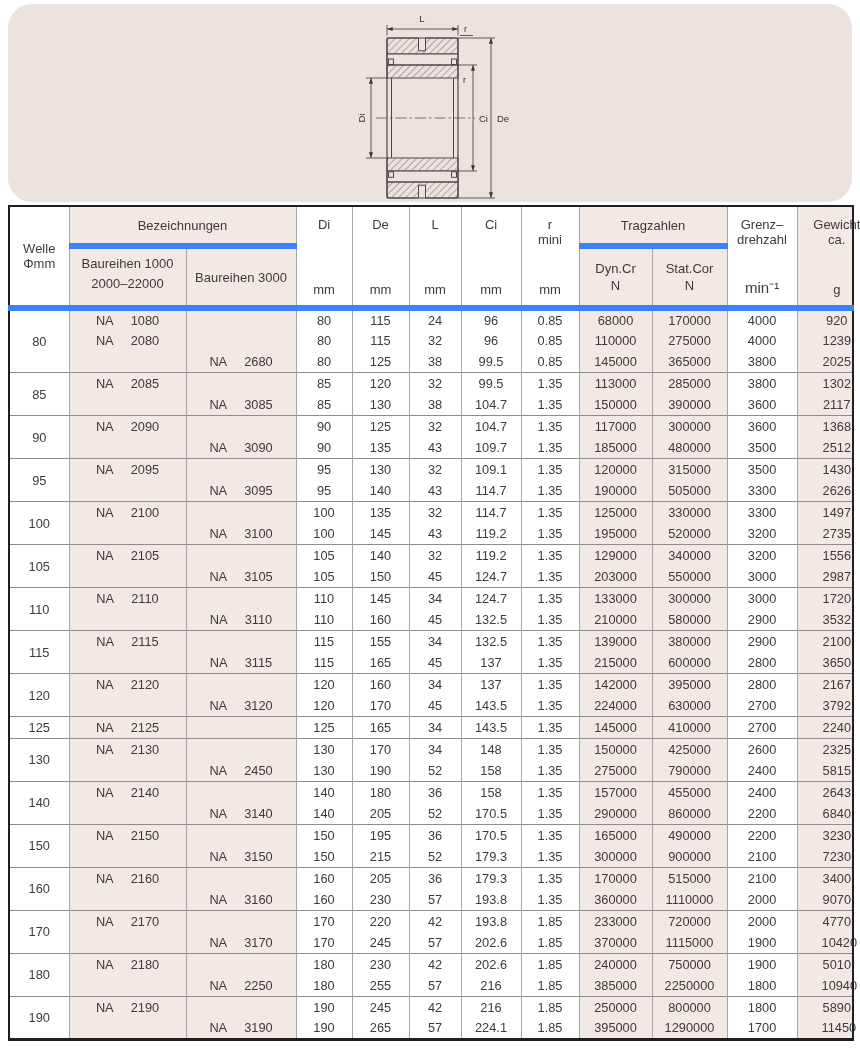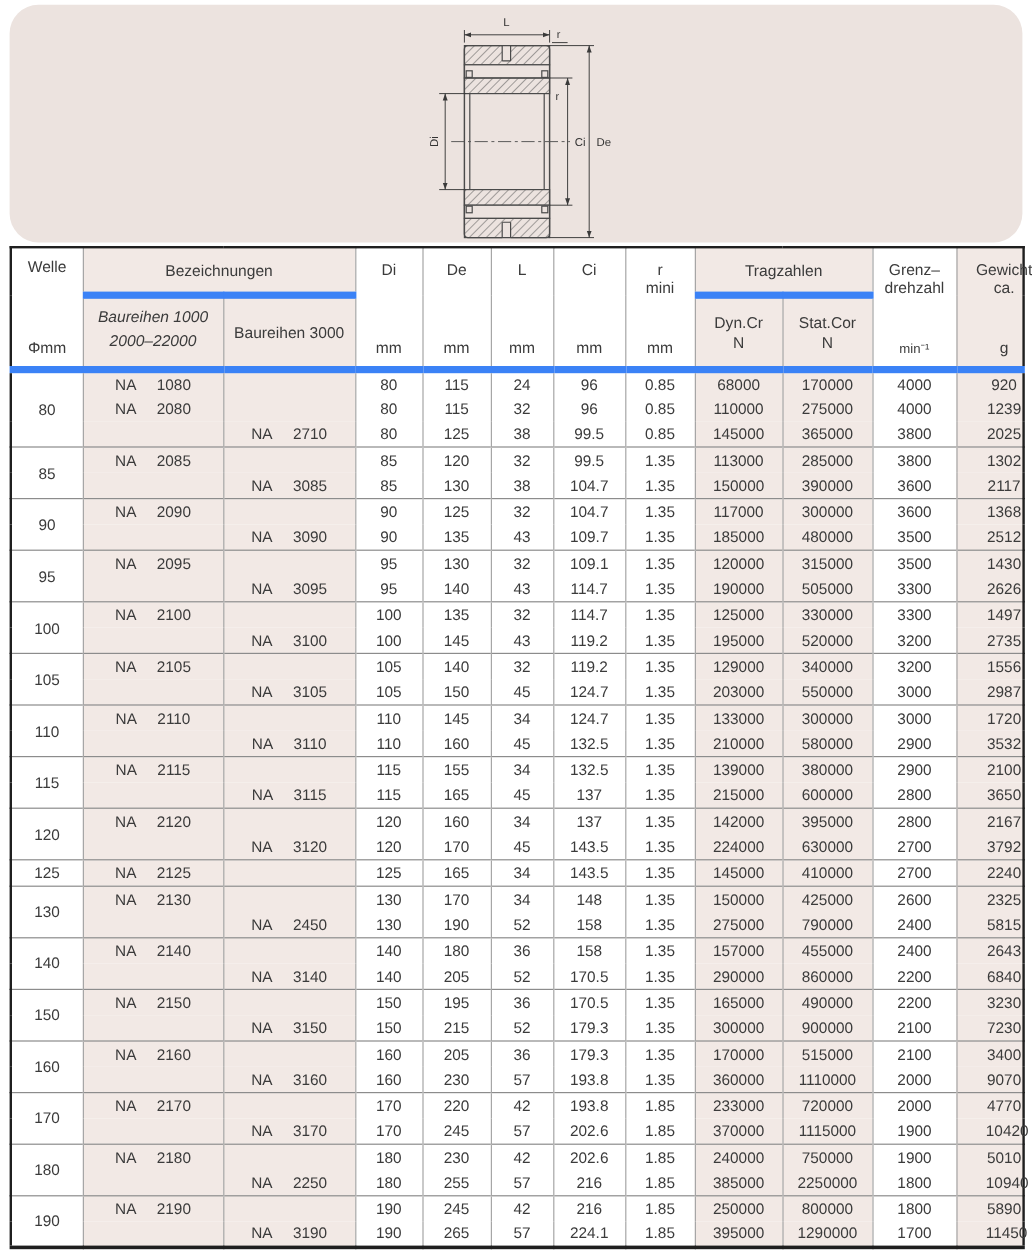--- a/index.html
+++ b/index.html
@@ -29,29 +29,29 @@
   .spec th.last, .spec td.last { border-right:none;padding-left:24px; }
   .spec thead th { border-bottom:6px solid #3b82f6; font-size:13px; background:#fff; vertical-align:middle; }
   .c-pink { background:#f2e9e5 !important; }
   .rs { height:102px; }
   .r1 { height:40px; }
   .r2 { height:62px; }
   .stack-between, .stack-even, .stack-center {
     height:100%; display:flex; flex-direction:column; align-items:center; box-sizing:border-box;
   }
   .stack-between { justify-content:space-between; padding:10px 0 8px; }
-  .stack-even   { justify-content:space-between; padding:8px 0; }
-  .stack-center { justify-content:center; gap:5px; padding-bottom:8px;font-style:italic; }
+  .stack-even   { justify-content:center; padding:8px 0; }
+  .stack-center { justify-content:center; gap:5px; padding-bottom:8px; }
   .tight { line-height:15px; text-align:center; }
   .twoline { line-height:17px; padding-top:4px; }
   
   .spec tbody td { height:21.5px; font-size:12.8px; }
   .spec tbody tr.gs td { border-top:1px solid #8c8c8c; }
   .na { display:flex; justify-content:center; align-items:center; gap:17px; height:100%; }
-  .sup { font-size:11px; }
+  .sup { font-size:15px; }
 </style>
 </head>
 <body>
 
 <div class="page">
 
   <div class="panel">
     <svg class="diagram" width="195" height="200" viewBox="0 0 195 200">
       <defs>
         <pattern id="hatch" width="5" height="5" patternUnits="userSpaceOnUse" patternTransform="rotate(45)">
@@ -251,21 +251,21 @@
           <td>4000</td>
           <td class="c-pink last">1239</td>
         </tr>
         <tr>
           <td class="c-pink">
             <div class="na"></div>
           </td>
           <td class="c-pink">
             <div class="na">
               <span>NA</span>
-              <span>2710</span>
+              <span>2680</span>
             </div>
           </td>
           <td>80</td>
           <td>125</td>
           <td>38</td>
           <td>99.5</td>
           <td>0.85</td>
           <td class="c-pink">145000</td>
           <td class="c-pink">365000</td>
           <td>3800</td>

